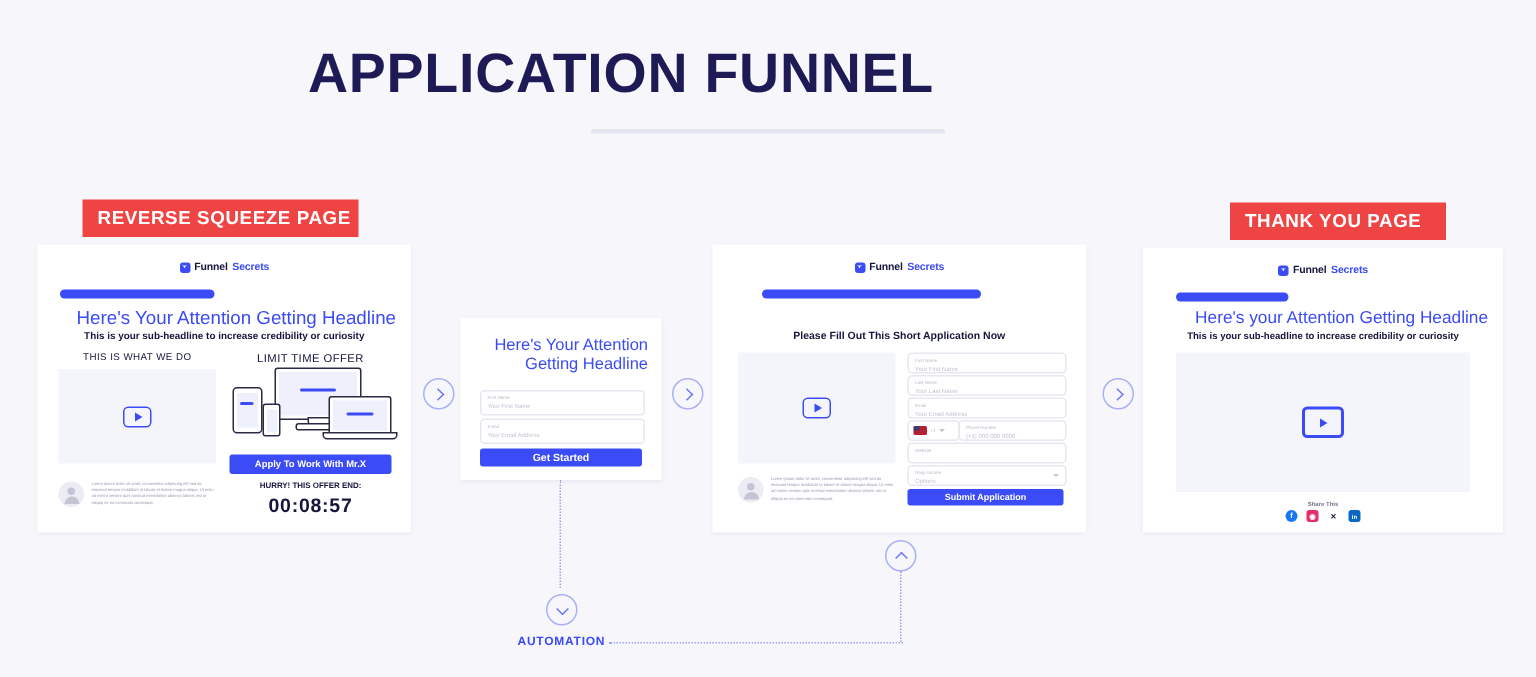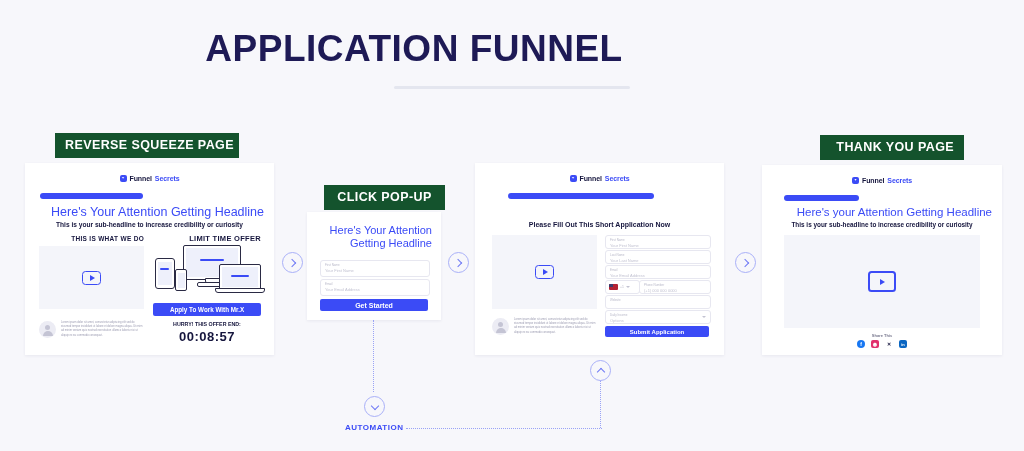--- a/index.html
+++ b/index.html
@@ -16,21 +16,21 @@
     position:absolute;left:0;top:28px;width:828px;text-align:center;
     font-size:37px;font-weight:bold;letter-spacing:.5px;color:#1e1a56;
   }
   .title-rule{
     position:absolute;left:394px;top:86px;width:236px;height:3px;
     background:#e4e6ef;border-radius:2px;
   }
 
   
   .badge{
-    position:absolute;background:#14532d;color:#fff;font-weight:bold;
+    position:absolute;background:#ef4444;color:#fff;font-weight:bold;
     font-size:12.5px;letter-spacing:.4px;padding:5px 10px 6px;white-space:nowrap;
   }
 
   
   .card{position:absolute;background:#fff;box-shadow:0 1px 3px rgba(30,30,80,.07);}
   .card-inner{position:relative;width:100%;height:100%;}
 
   .brand{
     display:flex;align-items:center;justify-content:center;gap:3px;
     font-size:7px;font-weight:bold;letter-spacing:-.1px;
@@ -55,21 +55,21 @@
   .play{
     width:17px;height:12px;border:1.6px solid #3b4bf6;border-radius:3.5px;
     display:flex;align-items:center;justify-content:center;
   }
   .play:after{
     content:"";width:0;height:0;border-left:5px solid #3b4bf6;
     border-top:3.2px solid transparent;border-bottom:3.2px solid transparent;
     margin-left:1px;
   }
 
-  .colhead{font-size:6.5px;font-weight:bold;letter-spacing:.3px;text-align:right;color:#15153d;}
+  .colhead{font-size:6.5px;font-weight:normal;letter-spacing:.3px;text-align:center;color:#15153d;}
 
   .btn{
     background:#3b4bf6;color:#fff;text-align:center;font-weight:bold;
     display:flex;align-items:center;justify-content:center;border-radius:2px;
   }
 
   .testimonial{display:flex;gap:5px;align-items:flex-start;}
   .avatar{width:17px;height:17px;border-radius:50%;background:#ececf4;flex:none;position:relative;}
   .avatar:before{content:"";position:absolute;left:6px;top:4px;width:5px;height:5px;border-radius:50%;background:#c4c4d4;}
   .avatar:after{content:"";position:absolute;left:3.5px;top:10px;width:10px;height:5px;border-radius:5px 5px 0 0;background:#c4c4d4;}
@@ -181,21 +181,20 @@
         <div class="avatar"></div>
         <div class="lorem">Lorem ipsum dolor sit amet, consectetur adipiscing elit sed do eiusmod tempor incididunt ut labore et dolore magna aliqua. Ut enim ad minim veniam quis nostrud exercitation ullamco laboris nisi ut aliquip ex ea commodo consequat.</div>
       </div>
     </div>
   </div>
 
   <div class="conn" style="left:282px;top:252px;">
     <span class="chev r"></span>
   </div>
 
-  <div class="badge" style="left:324px;top:185px;width:101px;text-align:center;">CLICK POP-UP</div>
 
   <div class="card" style="left:307px;top:212px;width:134px;height:108px;">
     <div class="card-inner">
       <div class="hl" style="position:absolute;left:9px;top:12px;width:116px;font-size:11px;">Here's Your Attention Getting Headline</div>
 
       <div class="field" style="position:absolute;left:13px;top:48px;width:108px;height:15px;">
         <span class="flabel">First Name</span>
         <span class="fval">Your First Name</span>
       </div>
       <div class="field" style="position:absolute;left:13px;top:67px;width:108px;height:15px;">
@@ -264,21 +263,21 @@
         <div class="avatar"></div>
         <div class="lorem">Lorem ipsum dolor sit amet, consectetur adipiscing elit sed do eiusmod tempor incididunt ut labore et dolore magna aliqua. Ut enim ad minim veniam quis nostrud exercitation ullamco laboris nisi ut aliquip ex ea commodo consequat.</div>
       </div>
     </div>
   </div>
 
   <div class="conn" style="left:735px;top:252px;">
     <span class="chev r"></span>
   </div>
 
-  <div class="badge" style="left:820px;top:135px;width:124px;text-align:right;">THANK YOU PAGE</div>
+  <div class="badge" style="left:820px;top:135px;width:124px;text-align:left;">THANK YOU PAGE</div>
 
   <div class="card" style="left:762px;top:165px;width:240px;height:190px;">
     <div class="card-inner">
       <div class="brand" style="position:absolute;left:0;top:12px;width:100%;">
         <span class="bmark"></span>
         <span class="b1">Funnel</span>
           <span class="b2">Secrets</span>
       </div>
       <div class="bluebar" style="position:absolute;left:22px;top:30px;width:75px;height:6px;"></div>
       <div class="hl" style="position:absolute;left:10px;top:41px;width:220px;font-size:11.5px;">Here's your Attention Getting Headline</div>

